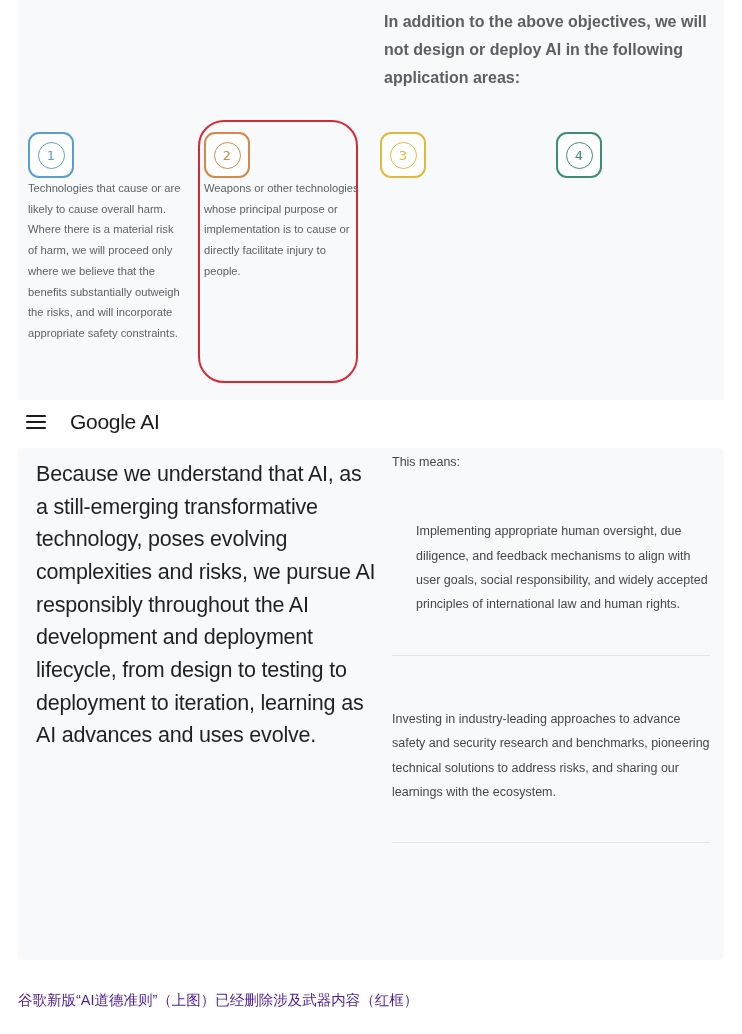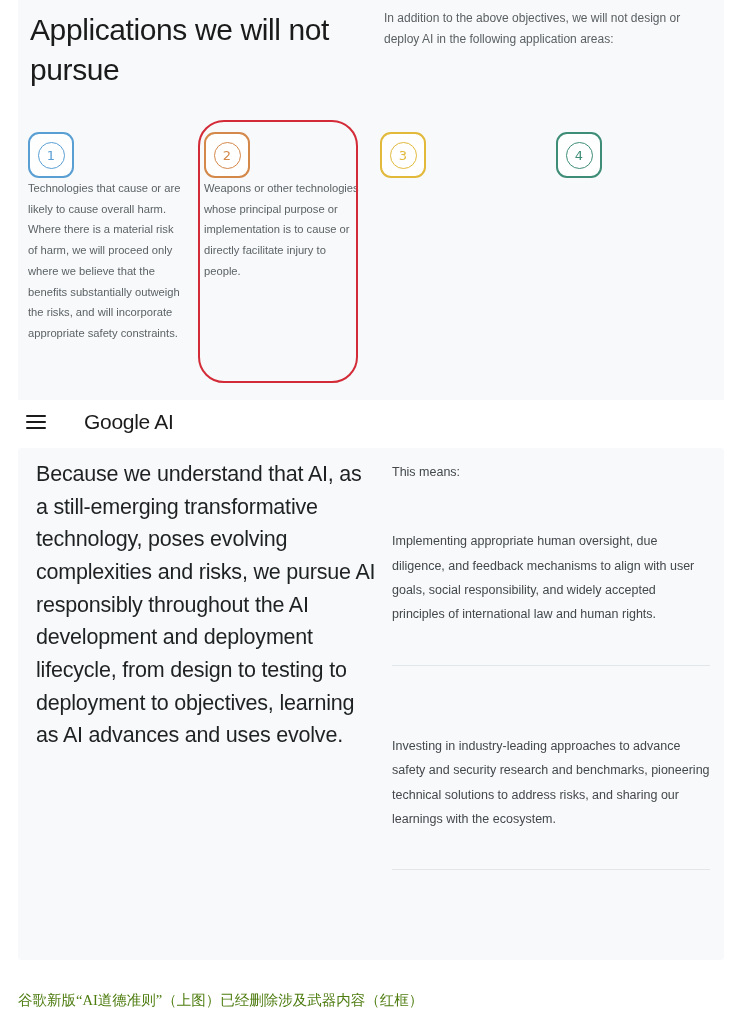--- a/index.html
+++ b/index.html
@@ -44,24 +44,24 @@
     letter-spacing: -0.4px;
     color: #1b1b1b;
     font-weight: 400;
   }
 
   .top-intro {
     position: absolute;
     left: 366px;
     top: 8px;
     width: 330px;
-    font-size: 12px;
+    font-size: 16px;
     line-height: 1.75;
     color: #5c6063;
-    font-weight: 400;
+    font-weight: 700;
   }
 
   
   .cards {
     position: absolute;
     left: 0px;
     top: 132px;
     width: 706px;
     height: 260px;
   }
@@ -139,21 +139,21 @@
     justify-content: space-between;
     cursor: pointer;
   }
   .hamburger i {
     display: block;
     height: 1.6px;
     background: #1b1b1b;
     border-radius: 1px;
   }
   .brand {
-    margin-left: 38px;
+    margin-left: 24px;
     font-size: 21px;
     color: #1b1b1b;
     letter-spacing: -0.3px;
     white-space: nowrap;
   }
 
   
   .panel-bottom {
     position: absolute;
     left: 18px;
@@ -172,63 +172,62 @@
     width: 340px;
     font-size: 21.5px;
     line-height: 1.52;
     color: #1f2223;
     letter-spacing: -0.2px;
   }
 
   .means-col {
     position: absolute;
     left: 374px;
-    top: 14px;
+    top: 4px;
     width: 320px;
   }
   .means-title {
     font-size: 12.5px;
     color: #44484b;
     line-height: 1.7;
   }
   .means-item {
-    margin-top: 68px;
+    margin-top: 51px;
     font-size: 12.5px;
     line-height: 1.95;
     color: #44484b;
   }
-  .means-item.first { margin-top: 46px; }
+  .means-item.first { margin-top: 46px; margin-left: 24px; }
   .divider {
     height: 1px;
     background: #e3e6e8;
     margin-top: 38px;
     width: 318px;
   }
 
   
   .caption {
     position: absolute;
     left: 18px;
     top: 990px;
     width: 706px;
     font-size: 14.5px;
-    color: #4d7c0f;
+    color: #4c1d95;
     line-height: 1.5;
     white-space: nowrap;
-    font-family: Liberation Serif, serif;
+    font-family: Liberation Sans, sans-serif;
   }
 </style>
 </head>
 <body>
 
 <div id="screenshot">
 
   <div class="panel-top">
 
-    <div class="top-headline">Applications we will not pursue</div>
 
     <div class="top-intro">In addition to the above objectives, we will not design or deploy AI in the following application areas:</div>
 
     <div class="cards">
 
       <div class="card c0">
         <div class="badge" style="border-color: rgb(90, 159, 212);">
           <span class="num-ring" style="color: rgb(90, 159, 212);">1</span>
         </div>
         <div class="card-body">Technologies that cause or are likely to cause overall harm. Where there is a material risk of harm, we will proceed only where we believe that the benefits substantially outweigh the risks, and will incorporate appropriate safety constraints.</div>
@@ -262,21 +261,21 @@
     <div class="hamburger">
       <i></i>
         <i></i>
         <i></i>
     </div>
     <div class="brand">Google AI</div>
   </div>
 
   <div class="panel-bottom">
 
-    <div class="lead">Because we understand that AI, as a still-emerging transformative technology, poses evolving complexities and risks, we pursue AI responsibly throughout the AI development and deployment lifecycle, from design to testing to deployment to objectives, learning as AI advances and uses evolve.</div>
+    <div class="lead">Because we understand that AI, as a still-emerging transformative technology, poses evolving complexities and risks, we pursue AI responsibly throughout the AI development and deployment lifecycle, from design to testing to deployment to iteration, learning as AI advances and uses evolve.</div>
 
     <div class="means-col">
       <div class="means-title">This means:</div>
 
       <div class="means-item first">Implementing appropriate human oversight, due diligence, and feedback mechanisms to align with user goals, social responsibility, and widely accepted principles of international law and human rights.</div>
       <div class="divider"></div>
 
       <div class="means-item">Investing in industry-leading approaches to advance safety and security research and benchmarks, pioneering technical solutions to address risks, and sharing our learnings with the ecosystem.</div>
       <div class="divider"></div>
 

